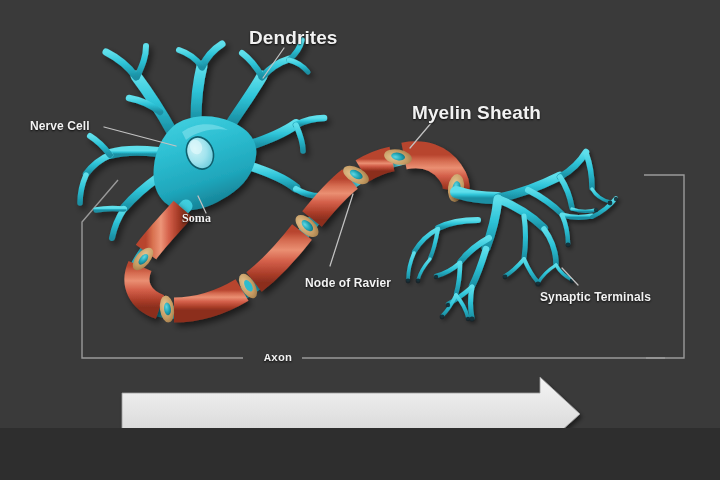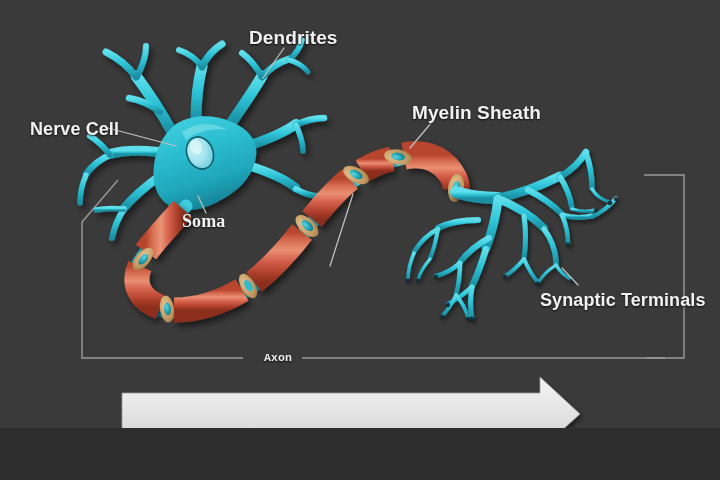--- a/index.html
+++ b/index.html
@@ -27,21 +27,21 @@
   .lbl {
     position: absolute;
     color: #f2f2f2;
     font-family: "Liberation Sans", sans-serif;
     font-weight: bold;
     white-space: nowrap;
     text-shadow: 0 1px 2px rgba(0,0,0,.85);
     letter-spacing: .1px;
   }
   .lbl-sm { font-size: 11.5px; font-family: Liberation Mono, monospace; }
-  .lbl-md { font-size: 18px; }
+  .lbl-md { font-size: 12px; }
   .lbl-lg { font-size: 19px; }
   .banner-text {
     position: absolute;
     color: #161616;
     font-family: "Liberation Sans", sans-serif;
     font-weight: bold;
     font-size: 19px;
     white-space: nowrap;
     letter-spacing: .2px;
   }
@@ -311,19 +311,20 @@
   </svg>
 
   <div class="lbl lbl-lg" style="left:249px; top:27px;">Dendrites</div>
 
   <div class="lbl lbl-lg" style="left:412px; top:102px;">Myelin Sheath</div>
 
   <div class="lbl lbl-md" style="left:30px; top:119px;">Nerve Cell</div>
 
   <div class="lbl lbl-md" style="left:182px; top:211px;font-family:Liberation Serif, serif;">Soma</div>
 
+  <div class="lbl lbl-md" style="left:305px; top:276px;">Node of Ravier</div>
 
   <div class="lbl lbl-md" style="left:540px; top:290px;">Synaptic Terminals</div>
 
   <div class="lbl lbl-sm" style="left:257px; top:351px; background:#3a3a3a; padding:0 7px;">Axon</div>
 
 
 </div>
 
 </body></html>

